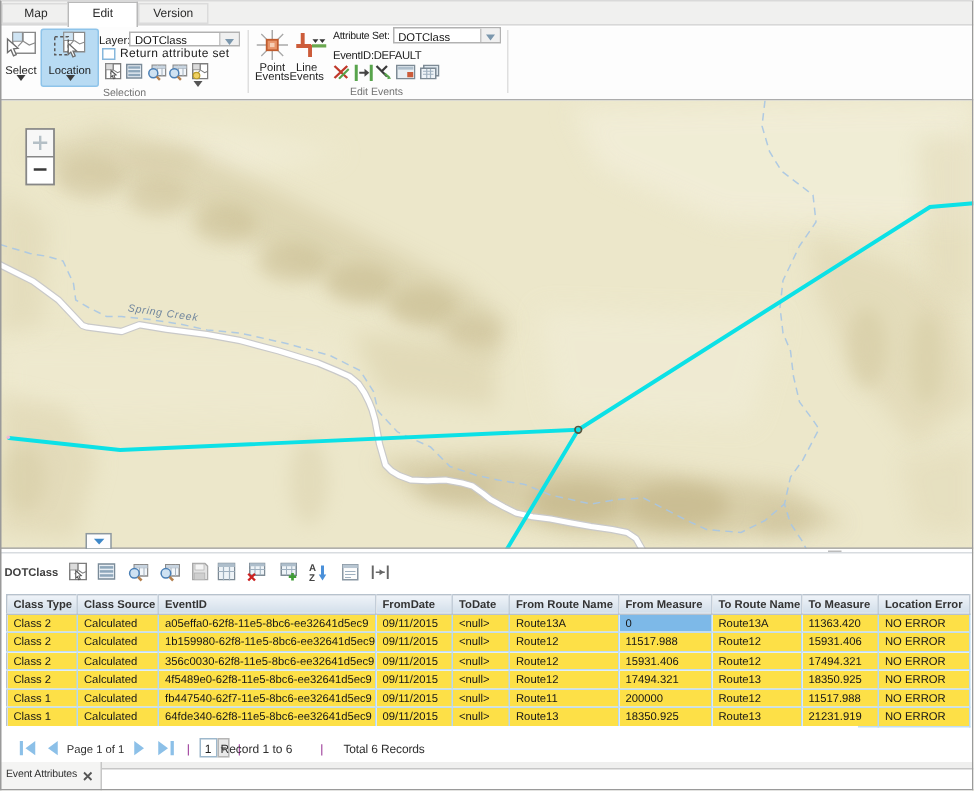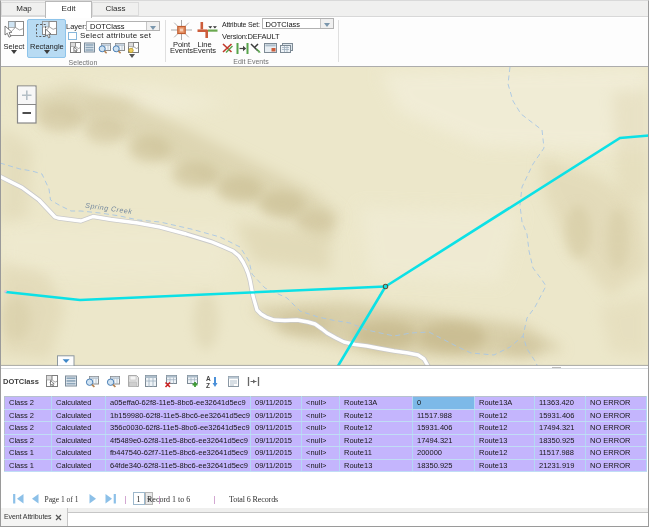--- a/index.html
+++ b/index.html
@@ -44,46 +44,46 @@
   #pstrip { position:absolute; left:0; top:0; width:649px; height:2.5px; background:#fff;
             border-bottom:1px solid #d8dce0; }
   #ptitle { position:absolute; left:3px; top:10.5px; font-size:7.5px; font-weight:bold; color:#404040; }
 
   #grid { position:absolute; left:4px; top:29.5px; border-collapse:collapse;
           table-layout:fixed; font-size:7.5px; border:1px solid #b7c2cd; }
   #grid th { height:13px; background:linear-gradient(#f0f4f9,#d3dfea);
              border-right:1px solid #c3cdd8; border-bottom:1px solid #b7c2cd;
              font-size:7.5px; color:#333; text-align:left; padding:0 0 0 4px;
              font-weight:bold; white-space:nowrap; overflow:hidden; }
-  #grid td { height:11px; background:#c4b5fd; border-right:1px solid #b4d8f4;
+  #grid td { height:11px; background:#fde047; border-right:1px solid #b4d8f4;
              border-bottom:1px solid #c0ddf5; color:#161616; padding:0 0 0 4px;
              white-space:nowrap; overflow:hidden; font-size:7.5px; line-height:11px; }
   #grid tr:nth-child(odd) td { height:13px; }
   #grid td.hl { background:#7db9e8; }
 
   #pager { position:absolute; left:0; top:118px; width:572px; height:24px;
-           background:#fff; font-size:8px; color:#2f2f2f;font-family:Liberation Serif, serif; }
+           background:#fff; font-size:8px; color:#2f2f2f; }
   #pager span { position:absolute; top:11px; white-space:nowrap; }
   #pager svg  { position:absolute; }
 
   #bottombar { position:absolute; left:0; top:142px; width:649px; height:19px;
                background:#efefee; }
   #btab { position:absolute; left:0px; top:0px; width:68px; height:19px; background:#f4f4f3;
           border-right:1px solid #c6c6c6; font-size:7.5px; color:#333; white-space:nowrap; }
   #bbrest { position:absolute; left:68px; top:3.5px; width:581px; height:15.5px;
             background:#fff; border-top:1px solid #c6c6c6; }
 </style>
 </head>
 <body>
 <div id="app">
 
   <div id="tabbar" class="abs">
     <div class="tab" style="left:1px;width:46px;">Map</div>
     <div class="tab" id="tab-edit">Edit</div>
-    <div class="tab" style="left:92px;width:47px;">Class</div>
+    <div class="tab" style="left:92px;width:47px;">Version</div>
   </div>
 
   <div id="ribbon" class="abs">
 
     <svg style="left:4px;top:3px;" width="20" height="19" viewBox="0 0 20 19">
       <rect x="4.5" y="0.5" width="15" height="14" fill="#fff" stroke="#8a8a8a"></rect>
       <path d="M4.5 .5h7v6h-7z" fill="#cfe4f3" stroke="#8a8a8a" stroke-width=".6"></path>
       <path d="M11 .5v6.2l-3 3.2M11.5 6.5l4 2.5 4-1.5" fill="none" stroke="#8a8a8a" stroke-width=".8"></path>
       <path d="M1 5l7 6.2-2.9.3 1.7 3.9-1.8.8-1.7-4L1 14z" fill="#fff" stroke="#6d6d6d" stroke-width=".9"></path>
     </svg>
@@ -91,30 +91,30 @@
     <div class="caret" style="left:10.5px;top:32px;"></div>
 
     <div style="left:26.5px;top:1px;width:39.5px;height:38.5px;background:#b8dbf3;border:1px solid #8ec4ea;border-radius:2px;"></div>
     <svg style="left:36px;top:3px;" width="21" height="19" viewBox="0 0 21 19">
       <rect x="6.5" y="0.5" width="14" height="13" fill="#fff" stroke="#8a8a8a"></rect>
       <path d="M6.5 .5h6.5v5.5H6.5z" fill="#cfe4f3" stroke="#8a8a8a" stroke-width=".6"></path>
       <path d="M13 .5v5.7l-2.6 3M13.5 6l3.6 2.3 3.4-1.3" fill="none" stroke="#8a8a8a" stroke-width=".8"></path>
       <rect x="0.5" y="3.5" width="9" height="12" fill="none" stroke="#5a5a5a" stroke-width="1" stroke-dasharray="2 1.6"></rect>
       <path d="M9.5 8l5.5 4.9-2.3.2 1.4 3.1-1.5.7-1.4-3.2-1.7 1.6z" fill="#fff" stroke="#6d6d6d" stroke-width=".9"></path>
     </svg>
-    <div class="lbl9" style="left:30px;top:23.5px;width:33px;text-align:center;">Rectangle</div>
+    <div class="lbl9" style="left:30px;top:23.5px;width:33px;text-align:center;">Location</div>
     <div class="caret" style="left:43.5px;top:32px;"></div>
 
     <div class="lbl9" style="left:66px;top:3.5px;">Layer:</div>
     <div class="ddbox" style="left:86px;top:2.5px;width:74px;height:10.5px;">
       <span class="ddtxt" style="top:0.5px;">DOTClass</span>
         <span class="ddarrow"></span>
     </div>
     <div style="left:68px;top:13.5px;width:8.5px;height:8.5px;background:#fff;border:1px solid #86b7dc;"></div>
-    <div class="lbl9" style="left:80px;top:13px;font-size:8px;letter-spacing:.25px;">Select attribute set</div>
+    <div class="lbl9" style="left:80px;top:13px;font-size:8px;letter-spacing:.25px;">Return attribute set</div>
 
     <svg style="left:70px;top:24px;" width="11" height="11" viewBox="0 0 11 11">
       <rect x=".5" y=".5" width="10" height="10" fill="#fff" stroke="#7d7d7d"></rect>
       <path d="M.5 .5h5v4h-5z" fill="#dcdcdc" stroke="#7d7d7d" stroke-width=".5"></path>
       <path d="M5.5 .5v4.4l-2 2.2M6 4.9l2.4 1.6 2.1-1" fill="none" stroke="#7d7d7d" stroke-width=".7"></path>
       <path d="M4 5l3.4 3-1.5.2.8 1.9-1 .4-.8-2-1 1z" fill="#fff" stroke="#555" stroke-width=".7"></path>
     </svg>
     <svg style="left:84px;top:24px;" width="11" height="11" viewBox="0 0 11 11">
       <rect x=".5" y="1" width="10" height="9" fill="#e8eef4" stroke="#7a8a98"></rect>
       <rect x="1.5" y="2.2" width="8" height="1.6" fill="#8da6ba"></rect>
@@ -162,21 +162,21 @@
       <path d="M12 9.6h9.5" stroke="#6aa84f" stroke-width="2.2"></path>
       <path d="M12.3 5.2l2 2.4 2-2.4zM16.9 5.2l2 2.4 2-2.4z" fill="#333"></path>
     </svg>
     <div class="lbl9" style="left:190px;top:23.5px;width:29px;text-align:center;line-height:6.8px;">Line<br>Events</div>
 
     <div class="lbl9" style="left:222px;top:2.5px;font-size:7px;letter-spacing:-.2px;">Attribute Set:</div>
     <div class="ddbox" style="left:261.5px;top:0px;width:72.5px;height:11px;">
       <span class="ddtxt" style="top:1px;">DOTClass</span>
         <span class="ddarrow"></span>
     </div>
-    <div class="lbl9" style="left:222px;top:13.8px;letter-spacing:-.2px;">Version:DEFAULT</div>
+    <div class="lbl9" style="left:222px;top:13.8px;letter-spacing:-.2px;">EventID:DEFAULT</div>
 
     <svg style="left:222px;top:25px;" width="11" height="10" viewBox="0 0 11 10">
       <path d="M1 1l8.5 8M9.5 1L1 9" stroke="#c0392b" stroke-width="1.6"></path>
       <path d="M4 9.5L10.5 3" stroke="#58a44c" stroke-width="1.4"></path>
     </svg>
     <svg style="left:235.5px;top:24.5px;" width="13" height="11" viewBox="0 0 13 11">
       <path d="M1.5 0v11M11.5 0v11" stroke="#58a44c" stroke-width="2"></path>
       <path d="M3.5 5.5h5" stroke="#444" stroke-width="1.2"></path>
       <path d="M7 2.8l3.2 2.7L7 8.2z" fill="#444"></path>
     </svg>
@@ -364,20 +364,32 @@
           <col style="width:145px">
         <col style="width:51px">
           <col style="width:38px">
           <col style="width:73px">
         <col style="width:62px">
           <col style="width:60px">
           <col style="width:51px">
         <col style="width:61px">
       </colgroup>
       <tbody>
+          <tr>
+            <th>Class Type</th>
+            <th>Class Source</th>
+            <th>EventID</th>
+            <th>FromDate</th>
+            <th>ToDate</th>
+            <th>From Route Name</th>
+            <th>From Measure</th>
+            <th>To Route Name</th>
+            <th>To Measure</th>
+            <th>Location Error</th>
+          </tr>
       <tr>
             <td>Class 2</td>
             <td>Calculated</td>
             <td>a05effa0-62f8-11e5-8bc6-ee32641d5ec9</td>
             <td>09/11/2015</td>
             <td>&lt;null&gt;</td>
             <td>Route13A</td>
             <td class="hl">0</td>
             <td>Route13A</td>
             <td>11363.420</td>

